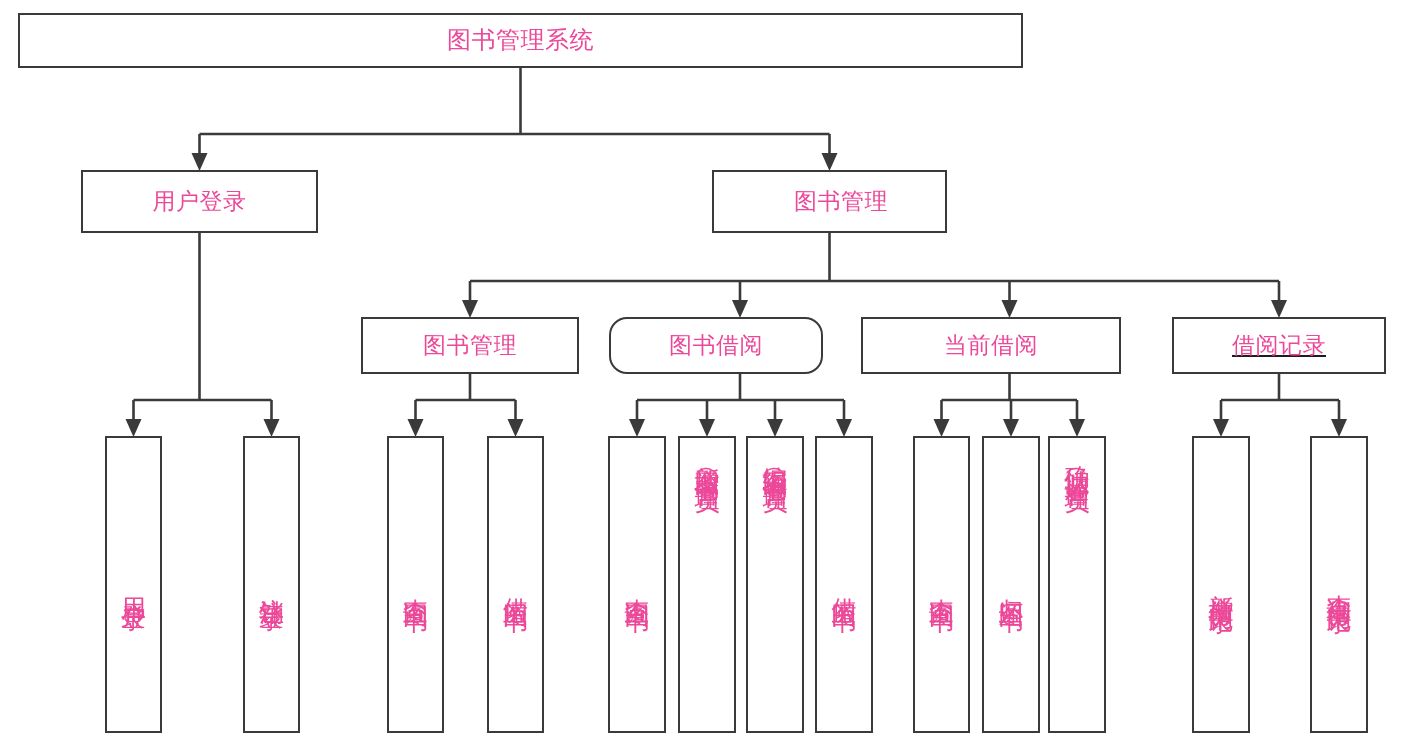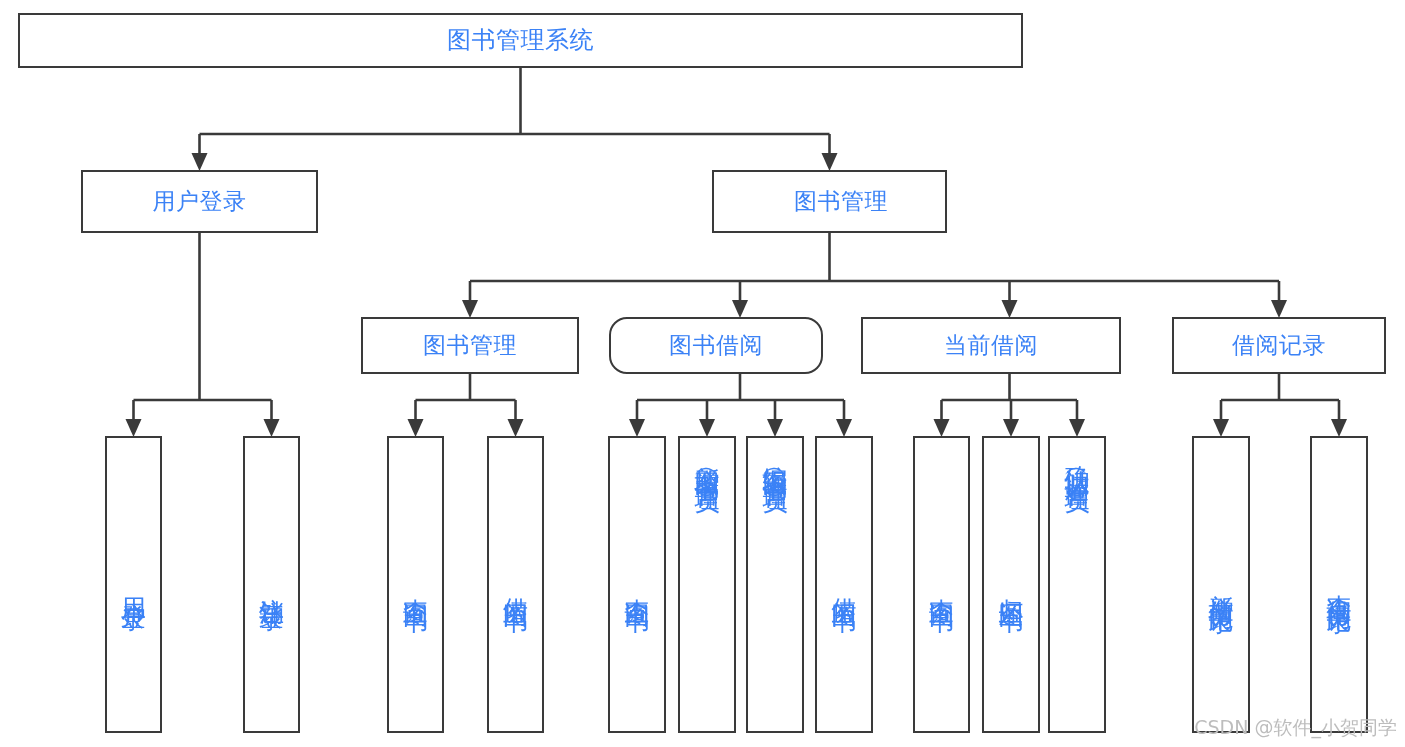--- a/index.html
+++ b/index.html
@@ -34,21 +34,21 @@
     display: flex;
     align-items: center;
     justify-content: center;
     color: #1d1d1d;
     z-index: 2;
   }
   .node-label {
     display: block;
     text-align: center;
     line-height: 1.18;
-    color: #3b82f6;
+    color: #ec4899;
     letter-spacing: 0.5px;
   }
   
   .node.horiz .node-label {
     font-size: 23px;
     white-space: nowrap;
   }
   .node.root .node-label {
     font-size: 24px;
   }
@@ -160,21 +160,21 @@
       </div>
       <div class="node horiz" style="left: 361px; top: 317px; width: 218px; height: 57px; border-color: rgb(58, 58, 58); background: rgb(255, 255, 255);">
         <span class="node-label">图书管理</span>
       </div>
       <div class="node horiz" style="left: 609px; top: 317px; width: 214px; height: 57px; border-color: rgb(58, 58, 58); background: rgb(255, 255, 255); border-radius: 18px;">
         <span class="node-label">图书借阅</span>
       </div>
       <div class="node horiz" style="left: 861px; top: 317px; width: 260px; height: 57px; border-color: rgb(58, 58, 58); background: rgb(255, 255, 255);">
         <span class="node-label">当前借阅</span>
       </div>
-      <div class="node horiz" style="left: 1172px; top: 317px; width: 214px; height: 57px; border-color: rgb(58, 58, 58); background: rgb(255, 255, 255);">
+      <div class="node horiz" style="left: 1172px; top: 317px; width: 214px; height: 57px; border-color: rgb(58, 58, 58); background: rgb(255, 255, 255); text-decoration: underline;">
         <span class="node-label">借阅记录</span>
       </div>
       <div class="node vert centered" style="left: 105px; top: 436px; width: 57px; height: 297px; border-color: rgb(58, 58, 58); background: rgb(255, 255, 255);">
         <span class="node-label">用户登录</span>
       </div>
       <div class="node vert centered" style="left: 243px; top: 436px; width: 57px; height: 297px; border-color: rgb(58, 58, 58); background: rgb(255, 255, 255);">
         <span class="node-label">注销登录</span>
       </div>
       <div class="node vert centered" style="left: 387px; top: 436px; width: 57px; height: 297px; border-color: rgb(58, 58, 58); background: rgb(255, 255, 255);">
         <span class="node-label">查询图书</span>
@@ -204,14 +204,13 @@
         <span class="node-label">确认归还（管理员）</span>
       </div>
       <div class="node vert centered" style="left: 1192px; top: 436px; width: 58px; height: 297px; border-color: rgb(58, 58, 58); background: rgb(255, 255, 255);">
         <span class="node-label">新增借阅记录</span>
       </div>
       <div class="node vert centered" style="left: 1310px; top: 436px; width: 58px; height: 297px; border-color: rgb(58, 58, 58); background: rgb(255, 255, 255);">
         <span class="node-label">查询借阅记录</span>
       </div>
     </div>
 
-  <div id="watermark">CSDN @软件_小贺同学</div>
 </div>
 
 </body></html>

